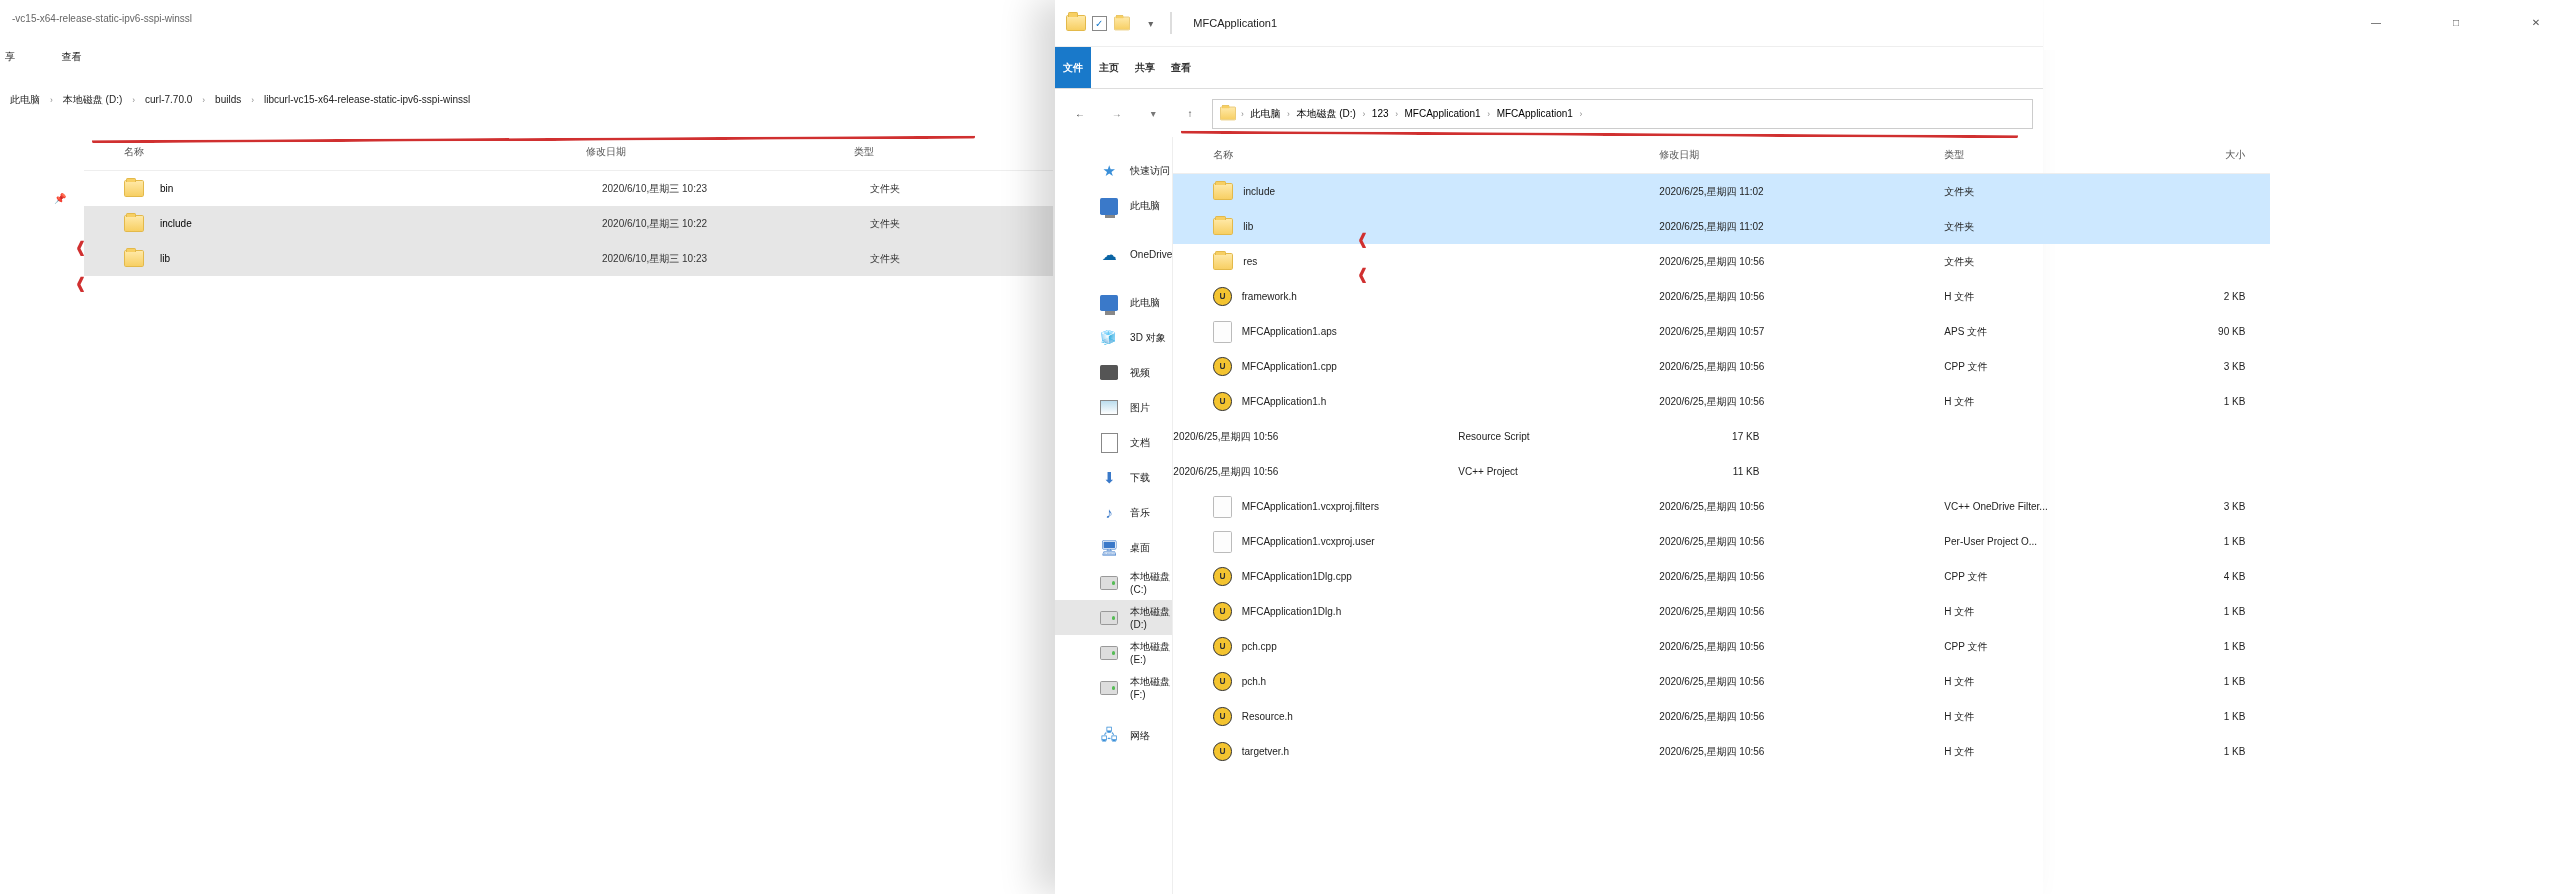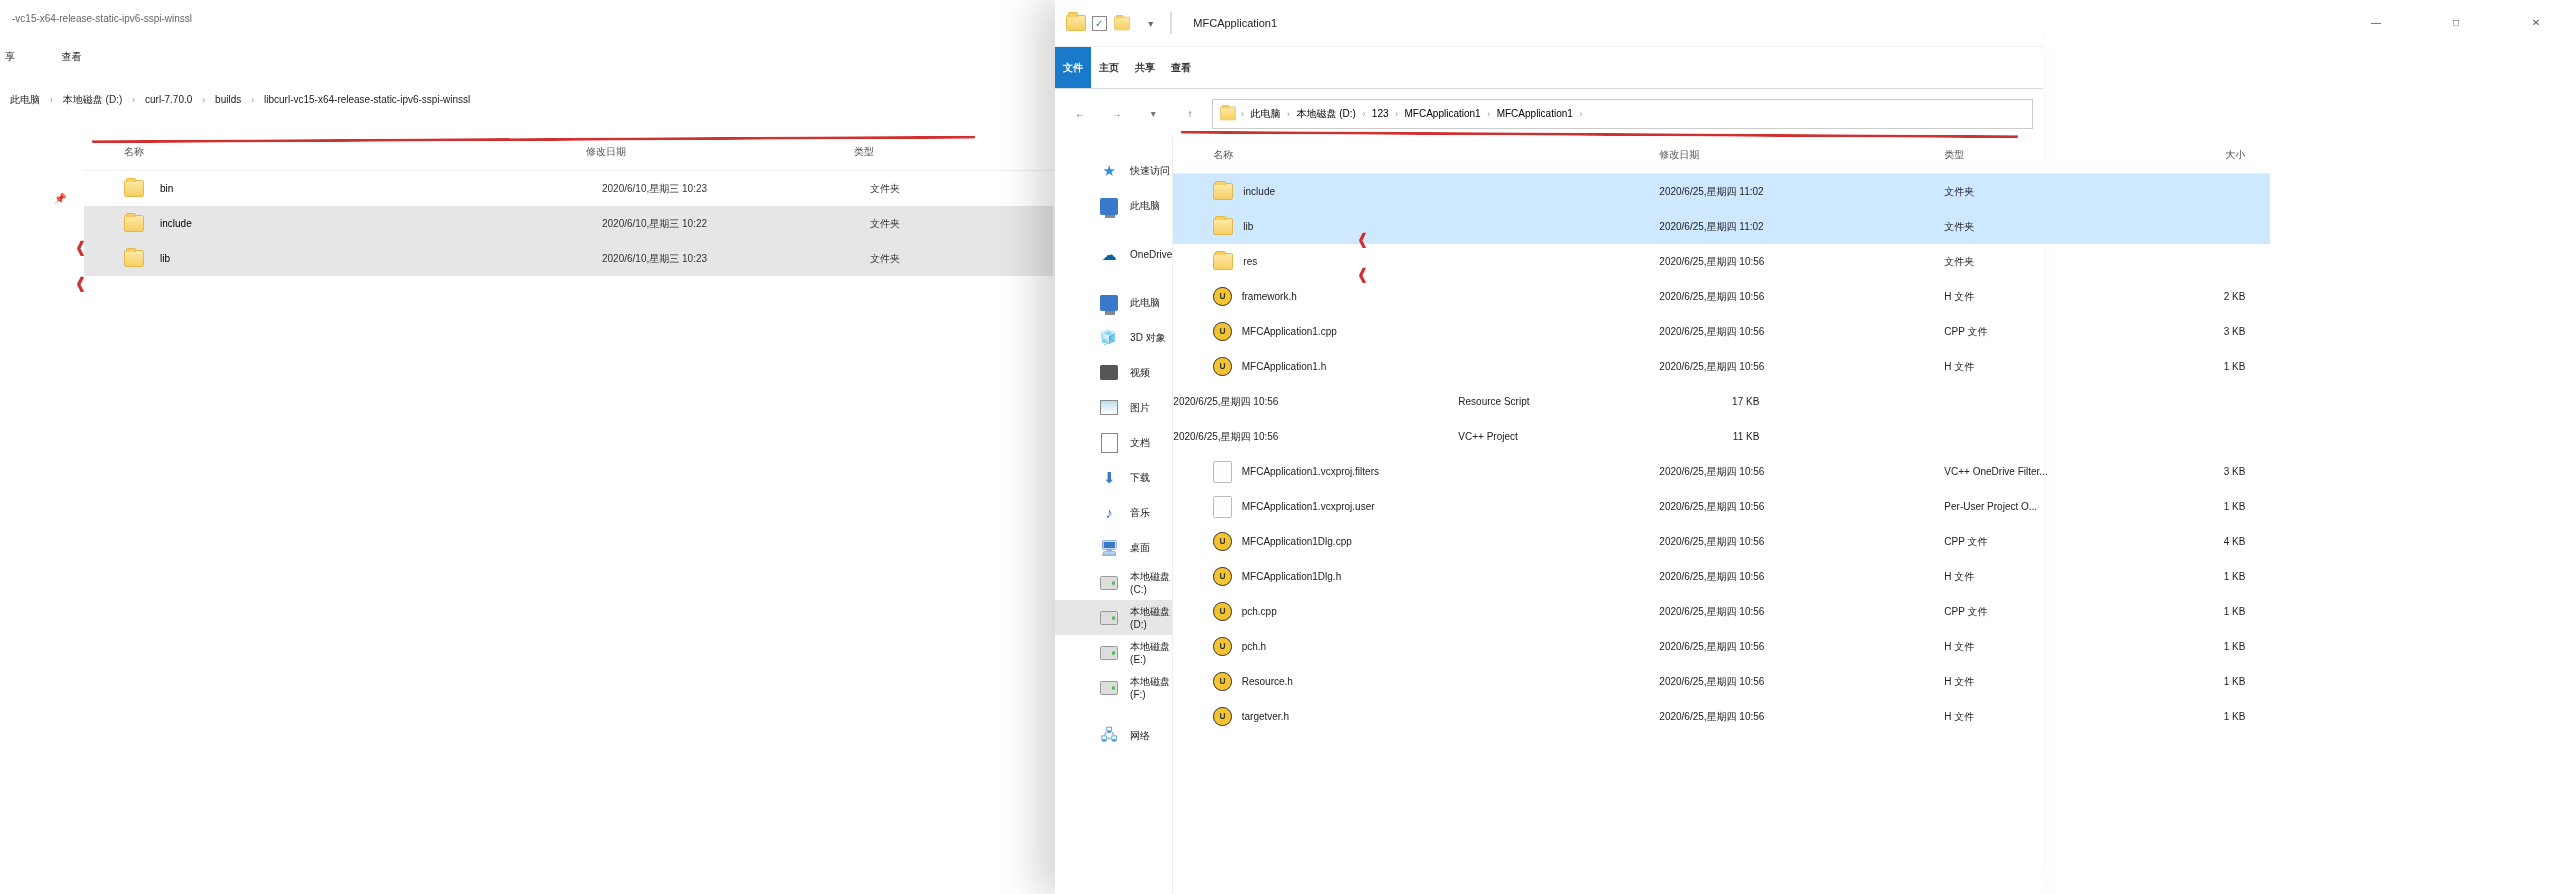--- a/index.html
+++ b/index.html
@@ -363,20 +363,29 @@
             <div class="c-name">
               <span class="ue-ico">U</span>
               <span>framework.h</span>
             </div>
             <div class="c-date">2020/6/25,星期四 10:56</div>
             <div class="c-type">H 文件</div>
             <div class="c-size">2 KB</div>
           </div>
           <div class="row">
             <div class="c-name">
+              <span class="aps-ico"></span>
+              <span>MFCApplication1.aps</span>
+            </div>
+            <div class="c-date">2020/6/25,星期四 10:57</div>
+            <div class="c-type">APS 文件</div>
+            <div class="c-size">90 KB</div>
+          </div>
+          <div class="row">
+            <div class="c-name">
               <span class="ue-ico">U</span>
               <span>MFCApplication1.cpp</span>
             </div>
             <div class="c-date">2020/6/25,星期四 10:56</div>
             <div class="c-type">CPP 文件</div>
             <div class="c-size">3 KB</div>
           </div>
           <div class="row">
             <div class="c-name">
               <span class="ue-ico">U</span>

